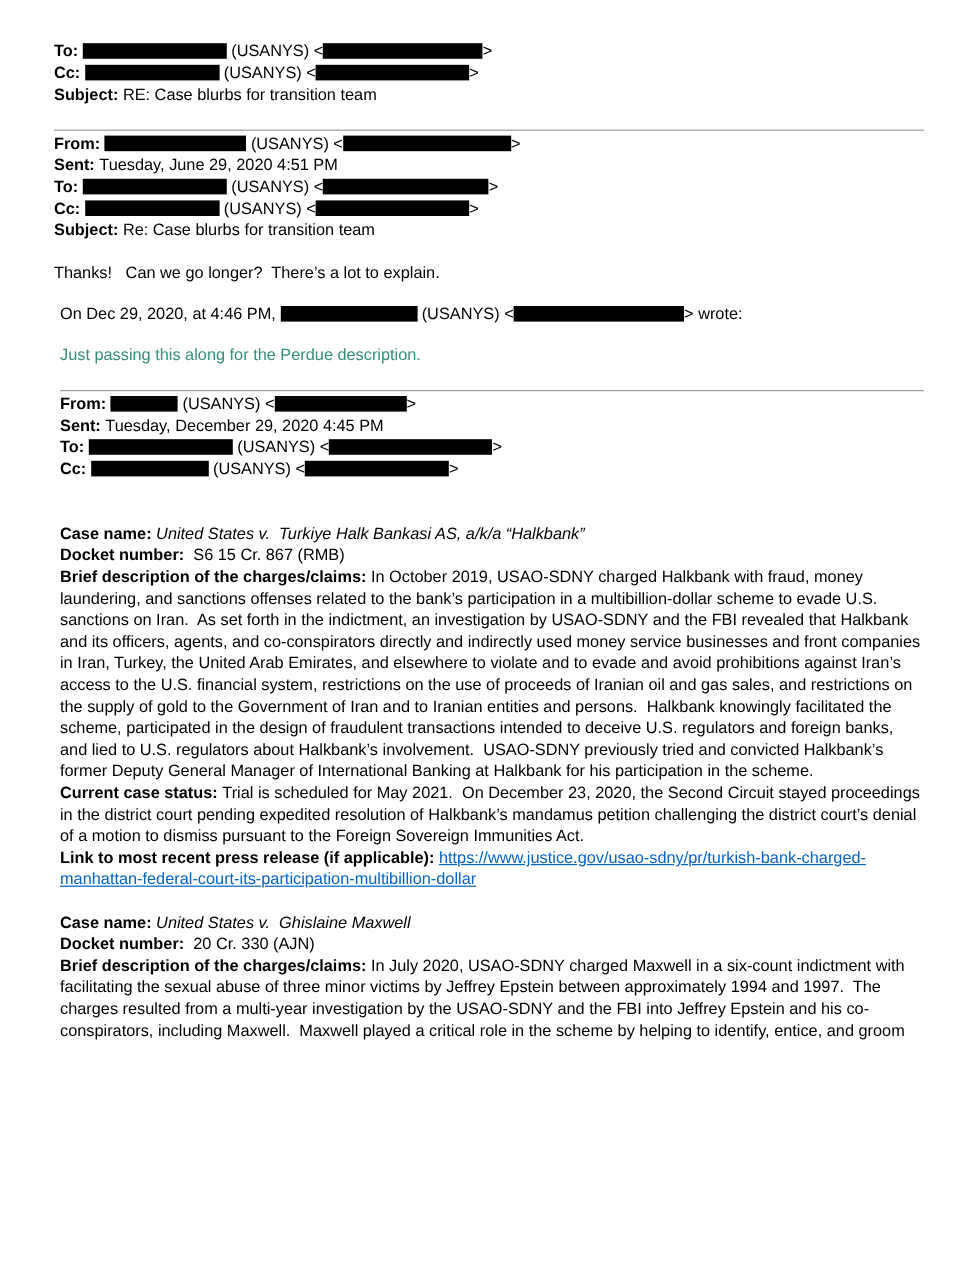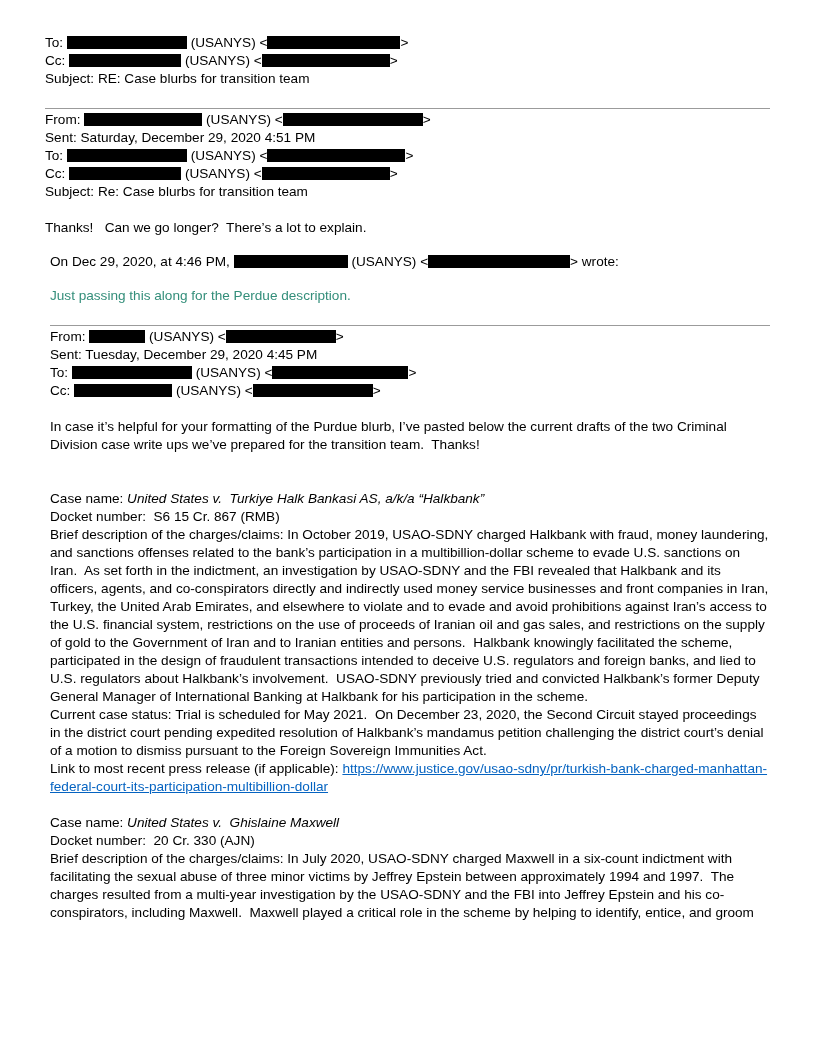--- a/index.html
+++ b/index.html
@@ -7,21 +7,21 @@
   body {
     height:1056px;
     overflow:hidden;
     font-family:"Liberation Sans","DejaVu Sans",sans-serif;
     font-size:13.6px;
     line-height:18px;
     color:#000000;
   }
   .doc { padding:34px 46px 20px 45px; }
   .t { white-space:pre-wrap; }
-  .b { font-weight:normal; }
+  .b { font-weight:bold; }
   .i { font-style:italic;margin-top:36px; }
   .red { display:inline-block; background:#000000; height:13px; vertical-align:-2px; }
   .g18 { margin-top:18px; }
   .g34 { margin-top:16px; }
   .g36 { margin-top:36px; }
   .divider { border-top:1px solid #9b9b9b; height:0; margin:20px 0 2px 0; }
   .quoted { padding-left:5px; }
   .teal { color:#31849B; }
   .green { color:#338E7A; }
   .link { color:#0563C1; text-decoration:underline; overflow-wrap:anywhere; cursor:pointer; }
@@ -35,21 +35,21 @@
     <div><span class="b t">To: </span><span class="red" style="width:120px"></span><span class="t"> (USANYS) &lt;</span><span class="red" style="width:133px"></span><span class="t">&gt;</span></div>
     <div><span class="b t">Cc: </span><span class="red" style="width:112px"></span><span class="t"> (USANYS) &lt;</span><span class="red" style="width:128px"></span><span class="t">&gt;</span></div>
     <div><span class="b t">Subject: </span><span class="t">RE: Case blurbs for transition team</span></div>
   </div>
 
 
   <div class="divider"></div>
 
   <div>
     <div><span class="b t">From: </span><span class="red" style="width:118px"></span><span class="t"> (USANYS) &lt;</span><span class="red" style="width:140px"></span><span class="t">&gt;</span></div>
-    <div><span class="b t">Sent: </span><span class="t">Saturday, December 29, 2020 4:51 PM</span></div>
+    <div><span class="b t">Sent: </span><span class="t">Tuesday, June 29, 2020 4:51 PM</span></div>
     <div><span class="b t">To: </span><span class="red" style="width:120px"></span><span class="t"> (USANYS) &lt;</span><span class="red" style="width:138px"></span><span class="t">&gt;</span></div>
     <div><span class="b t">Cc: </span><span class="red" style="width:112px"></span><span class="t"> (USANYS) &lt;</span><span class="red" style="width:128px"></span><span class="t">&gt;</span></div>
     <div><span class="b t">Subject: </span><span class="t">Re: Case blurbs for transition team</span></div>
   </div>
 
   <p class="g18 t">Thanks!   Can we go longer?  There’s a lot to explain.</p>
 
   <div class="quoted">
 
     <div class="g34"><span class="t">On Dec 29, 2020, at 4:46 PM, </span><span class="red" style="width:114px"></span><span class="t"> (USANYS) &lt;</span><span class="red" style="width:142px"></span><span class="t">&gt; wrote:</span></div>
@@ -58,21 +58,20 @@
 
     <div class="divider"></div>
 
     <div>
       <div><span class="b t">From: </span><span class="red" style="width:56px"></span><span class="t"> (USANYS) &lt;</span><span class="red" style="width:110px"></span><span class="t">&gt;</span></div>
       <div><span class="b t">Sent: </span><span class="t">Tuesday, December 29, 2020 4:45 PM</span></div>
       <div><span class="b t">To: </span><span class="red" style="width:120px"></span><span class="t"> (USANYS) &lt;</span><span class="red" style="width:136px"></span><span class="t">&gt;</span></div>
       <div><span class="b t">Cc: </span><span class="red" style="width:98px"></span><span class="t"> (USANYS) &lt;</span><span class="red" style="width:120px"></span><span class="t">&gt;</span></div>
     </div>
 
-    <p class="g18 t">In case it’s helpful for your formatting of the Purdue blurb, I’ve pasted below the current drafts of the two Criminal Division case write ups we’ve prepared for the transition team.  Thanks!</p>
 
     <div class="g36">
       <div><span class="b t">Case name: </span><span class="i t">United States v.  Turkiye Halk Bankasi AS, a/k/a “Halkbank”</span></div>
       <div><span class="b t">Docket number:  </span><span class="t">S6 15 Cr. 867 (RMB)</span></div>
       <div><span class="b t">Brief description of the charges/claims: </span><span class="t">In October 2019, USAO-SDNY charged Halkbank with fraud, money laundering, and sanctions offenses related to the bank’s participation in a multibillion-dollar scheme to evade U.S. sanctions on Iran.  As set forth in the indictment, an investigation by USAO-SDNY and the FBI revealed that Halkbank and its officers, agents, and co-conspirators directly and indirectly used money service businesses and front companies in Iran, Turkey, the United Arab Emirates, and elsewhere to violate and to evade and avoid prohibitions against Iran’s access to the U.S. financial system, restrictions on the use of proceeds of Iranian oil and gas sales, and restrictions on the supply of gold to the Government of Iran and to Iranian entities and persons.  Halkbank knowingly facilitated the scheme, participated in the design of fraudulent transactions intended to deceive U.S. regulators and foreign banks, and lied to U.S. regulators about Halkbank’s involvement.  USAO-SDNY previously tried and convicted Halkbank’s former Deputy General Manager of International Banking at Halkbank for his participation in the scheme.</span></div>
       <div><span class="b t">Current case status: </span><span class="t">Trial is scheduled for May 2021.  On December 23, 2020, the Second Circuit stayed proceedings in the district court pending expedited resolution of Halkbank’s mandamus petition challenging the district court’s denial of a motion to dismiss pursuant to the Foreign Sovereign Immunities Act.</span></div>
       <div><span class="b t">Link to most recent press release (if applicable): </span><a class="link t">https://www.justice.gov/usao-sdny/pr/turkish-bank-charged-manhattan-federal-court-its-participation-multibillion-dollar</a></div>
     </div>
 
     <div class="g18">

